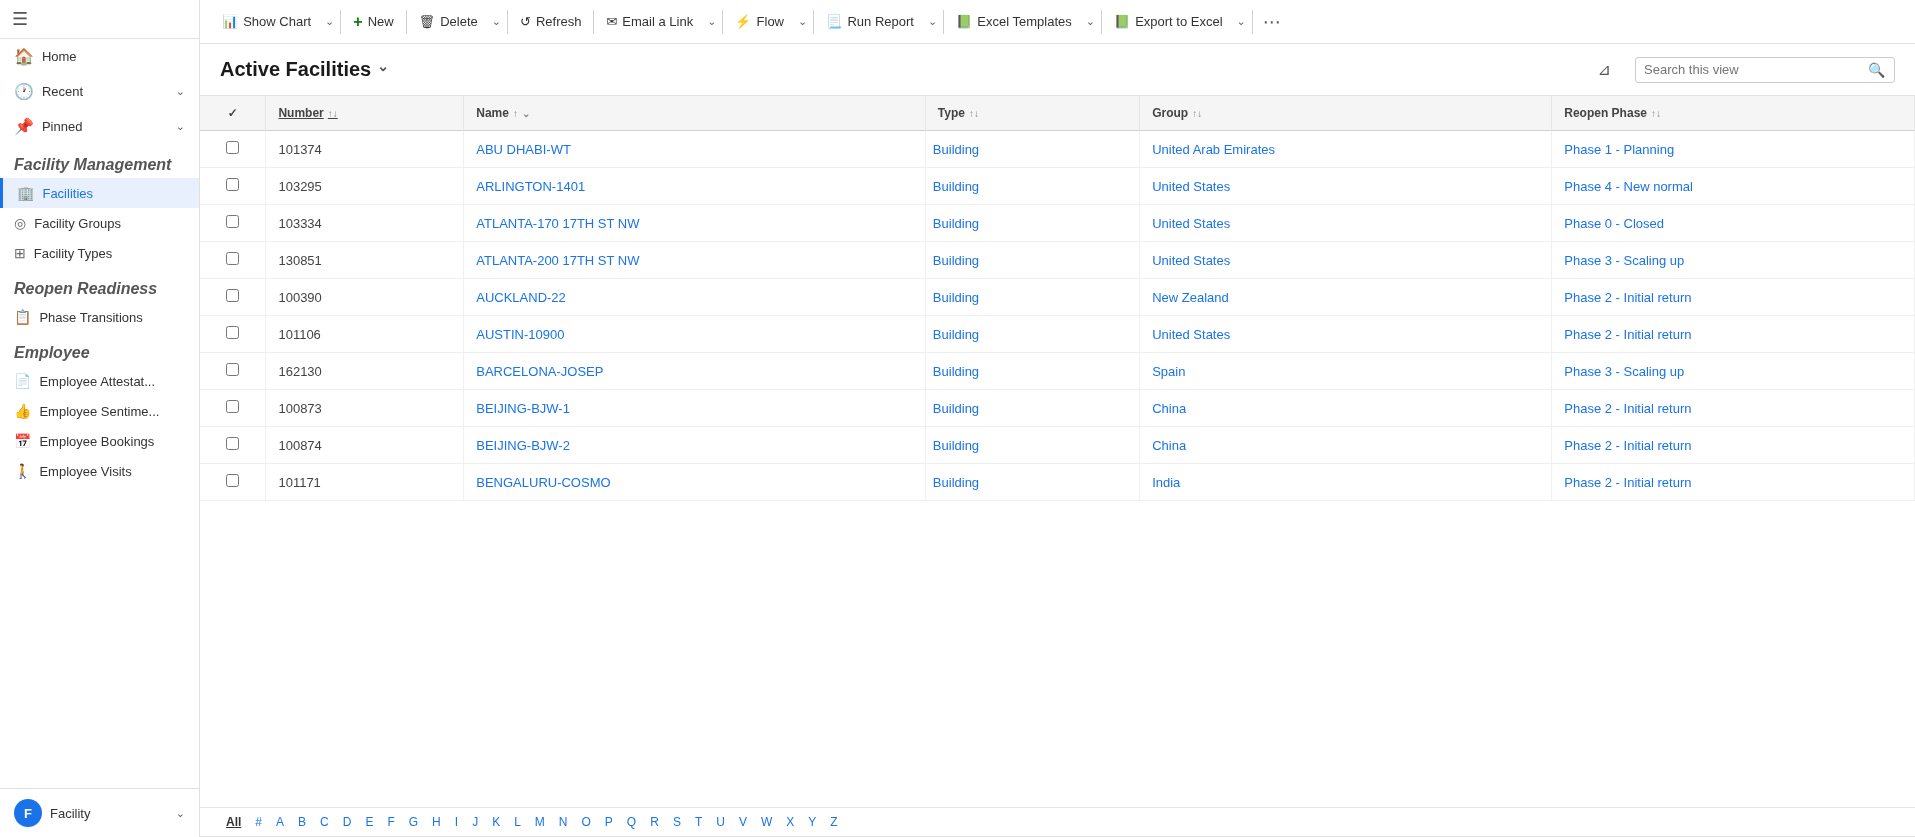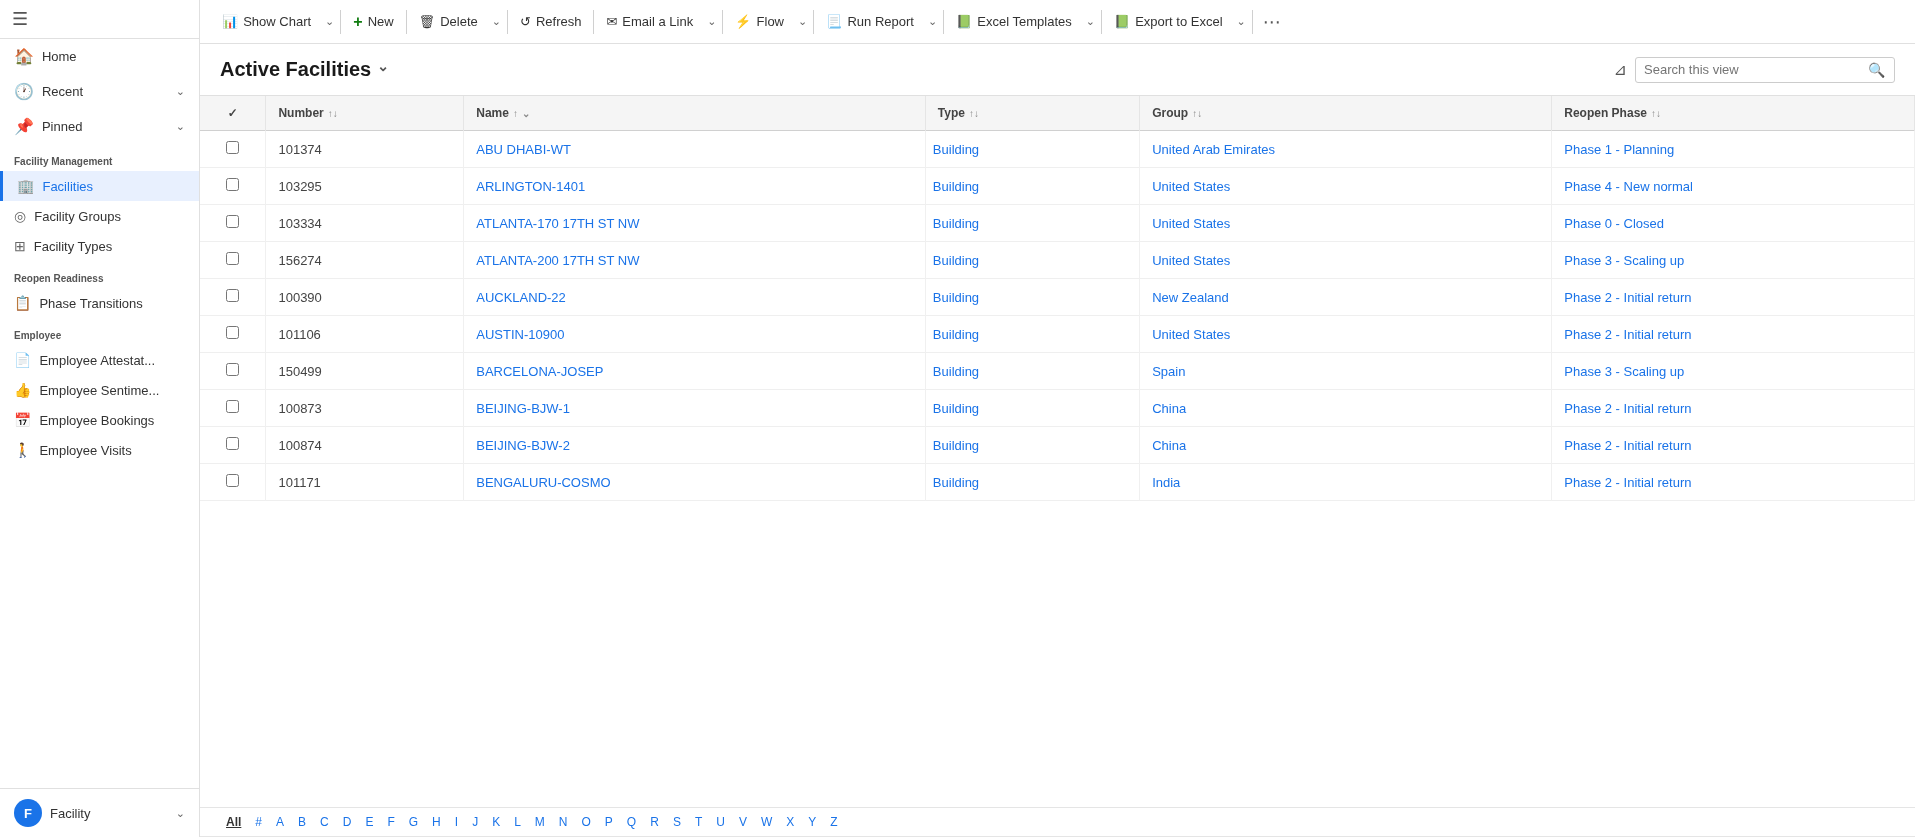--- a/index.html
+++ b/index.html
@@ -32,24 +32,25 @@
       cursor: pointer;
       color: #333;
       font-size: 13px;
       gap: 8px;
     }
     .sidebar-nav-item .icon { font-size: 16px; color: #555; }
     .sidebar-nav-item .chevron { margin-left: auto; font-size: 11px; color: #666; }
 
     .sidebar-section-label {
       padding: 12px 14px 4px 14px;
-      font-size: 10px;
+      font-size: 16px;
       font-weight: 600;
       color: #555;
       text-transform: none;
+      font-style: italic;
     }
     .sidebar-sub-item {
       display: flex;
       align-items: center;
       padding: 7px 14px 7px 14px;
       cursor: pointer;
       color: #333;
       font-size: 13px;
       gap: 8px;
     }
@@ -165,20 +166,21 @@
     .filter-icon { font-size: 16px; color: #555; cursor: pointer; }
     .search-box {
       display: flex;
       align-items: center;
       border: 1px solid #ccc;
       border-radius: 3px;
       padding: 4px 8px;
       gap: 6px;
       width: 260px;
       background: #fff;
+      margin-left: 16px;
     }
     .search-box input {
       border: none;
       outline: none;
       font-size: 13px;
       color: #333;
       width: 100%;
     }
     .search-icon { font-size: 14px; color: #555; cursor: pointer; }
 
@@ -212,21 +214,21 @@
       width: 40px;
       text-align: center;
     }
     thead th .col-header {
       display: flex;
       align-items: center;
       gap: 4px;
     }
     thead th .sort-icon { font-size: 10px; color: #888; }
     .th-check { width: 40px; }
-    .th-number { width: 120px; }
+    .th-number { width: 120px; text-decoration: underline; }
     .th-name { width: 280px; }
     .th-type { width: 130px; }
     .th-group { width: 250px; }
     .th-reopen { width: 220px; }
 
     tbody tr {
       border-bottom: 1px solid #efefef;
     }
     tbody td {
       padding: 10px 12px;
@@ -506,21 +508,21 @@
           <tr>
       <td><input type="checkbox" style=""></td>
       <td class="td-number">103334</td>
       <td class="td-name">ATLANTA-170 17TH ST NW</td>
       <td class="td-type">Building</td>
       <td class="td-group">United States</td>
       <td class="td-phase">Phase 0 - Closed</td>
     </tr>
           <tr>
       <td><input type="checkbox" style=""></td>
-      <td class="td-number">156274</td>
+      <td class="td-number">130851</td>
       <td class="td-name">ATLANTA-200 17TH ST NW</td>
       <td class="td-type">Building</td>
       <td class="td-group">United States</td>
       <td class="td-phase">Phase 3 - Scaling up</td>
     </tr>
           <tr>
       <td><input type="checkbox" style=""></td>
       <td class="td-number">100390</td>
       <td class="td-name">AUCKLAND-22</td>
       <td class="td-type">Building</td>
@@ -530,21 +532,21 @@
           <tr>
       <td><input type="checkbox" style=""></td>
       <td class="td-number">101106</td>
       <td class="td-name">AUSTIN-10900</td>
       <td class="td-type">Building</td>
       <td class="td-group">United States</td>
       <td class="td-phase">Phase 2 - Initial return</td>
     </tr>
           <tr>
       <td><input type="checkbox" style=""></td>
-      <td class="td-number">150499</td>
+      <td class="td-number">162130</td>
       <td class="td-name">BARCELONA-JOSEP</td>
       <td class="td-type">Building</td>
       <td class="td-group">Spain</td>
       <td class="td-phase">Phase 3 - Scaling up</td>
     </tr>
           <tr>
       <td><input type="checkbox" style=""></td>
       <td class="td-number">100873</td>
       <td class="td-name">BEIJING-BJW-1</td>
       <td class="td-type">Building</td>

